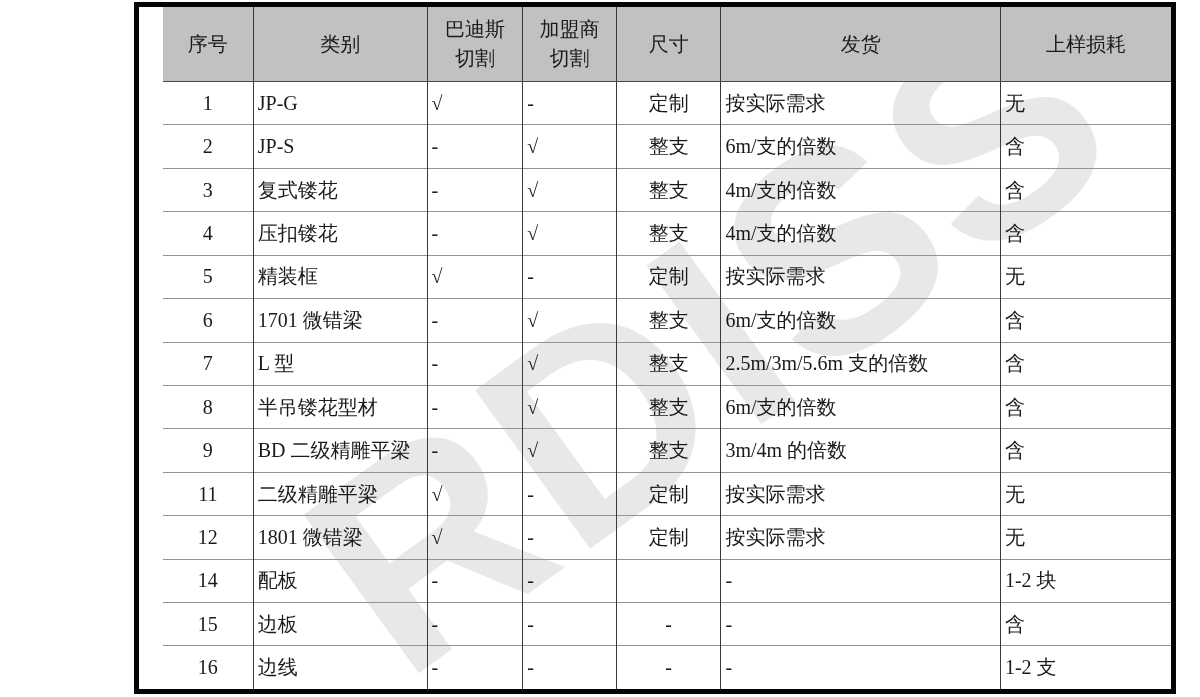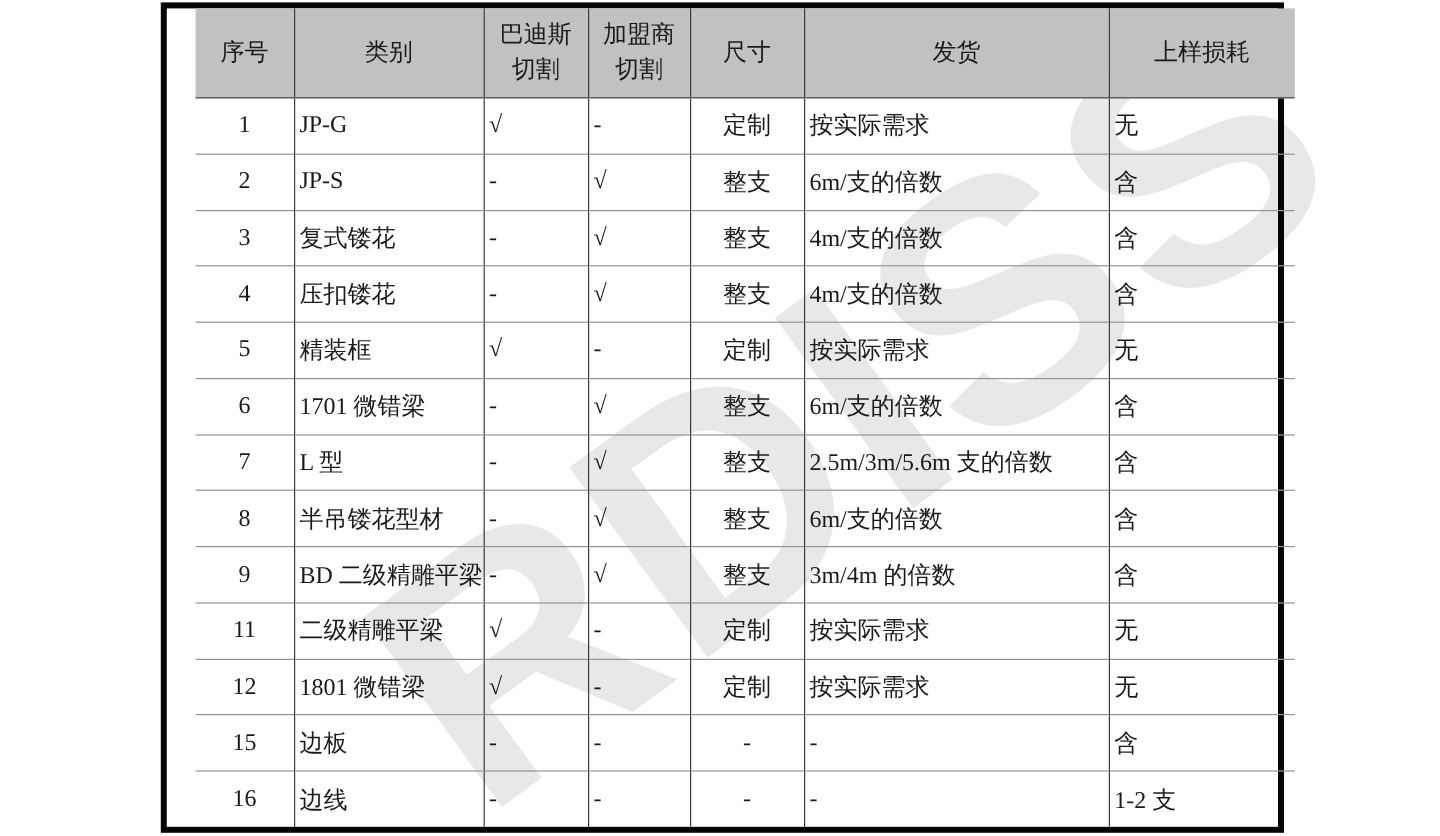--- a/index.html
+++ b/index.html
@@ -12,21 +12,21 @@
   
   .watermark {
     position:absolute; left:710px; top:340px; z-index:1;
     transform:translate(-50%,-50%) rotate(-36deg);
     font-family:"Liberation Sans","DejaVu Sans",sans-serif;
     font-weight:bold; font-size:285px; line-height:1; letter-spacing:6px;
     color:rgba(0,0,0,0.09); white-space:nowrap; pointer-events:none;
     user-select:none;
   }
   .table-frame {
-    position:absolute; left:134px; top:2px; width:936px; height:692px;
+    position:absolute; left:134px; top:2px; width:1042px; height:692px;
     border:5px solid #050505; box-sizing:border-box; z-index:2;padding-left:24px;
   }
   table.spec {
     width:100%; height:100%; border-collapse:collapse; table-layout:fixed;
   }
   table.spec th {
     background:#c1c1c1; font-weight:normal; font-size:20px;
     text-align:center; vertical-align:middle; height:74px;
     white-space:pre-line; line-height:1.45;
     border-bottom:1px solid #4a4a4a; padding:0;
@@ -171,20 +171,29 @@
           <tr>
             <td class="c0">12</td>
             <td class="c1">1801 微错梁</td>
             <td class="c2">√</td>
             <td class="c3">-</td>
             <td class="c4">定制</td>
             <td class="c5">按实际需求</td>
             <td class="c6">无</td>
           </tr>
           <tr>
+            <td class="c0">14</td>
+            <td class="c1">配板</td>
+            <td class="c2">-</td>
+            <td class="c3">-</td>
+            <td class="c4"></td>
+            <td class="c5">-</td>
+            <td class="c6">1-2 块</td>
+          </tr>
+          <tr>
             <td class="c0">15</td>
             <td class="c1">边板</td>
             <td class="c2">-</td>
             <td class="c3">-</td>
             <td class="c4">-</td>
             <td class="c5">-</td>
             <td class="c6">含</td>
           </tr>
           <tr>
             <td class="c0">16</td>

